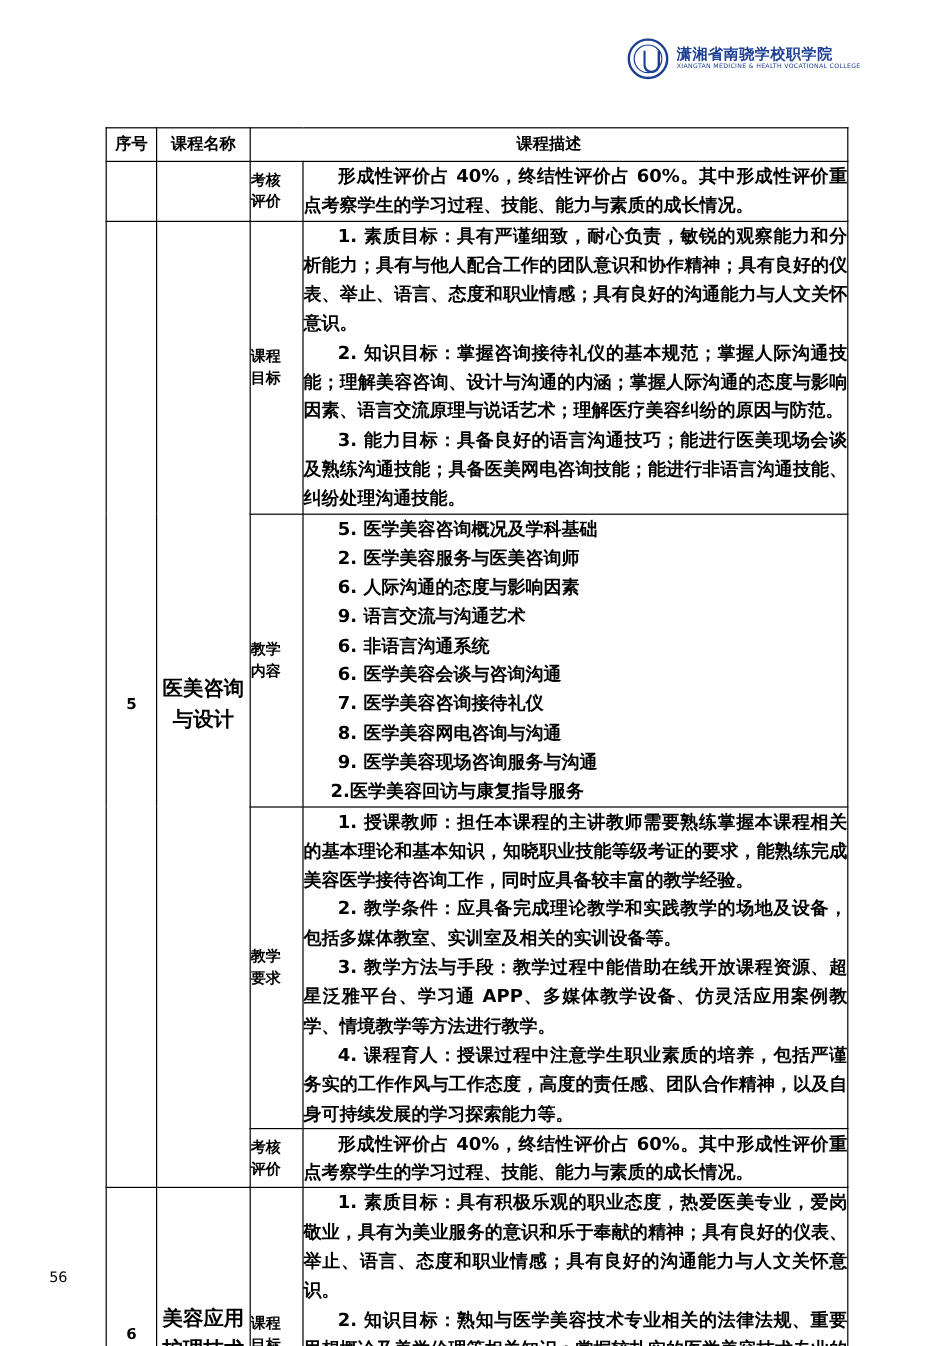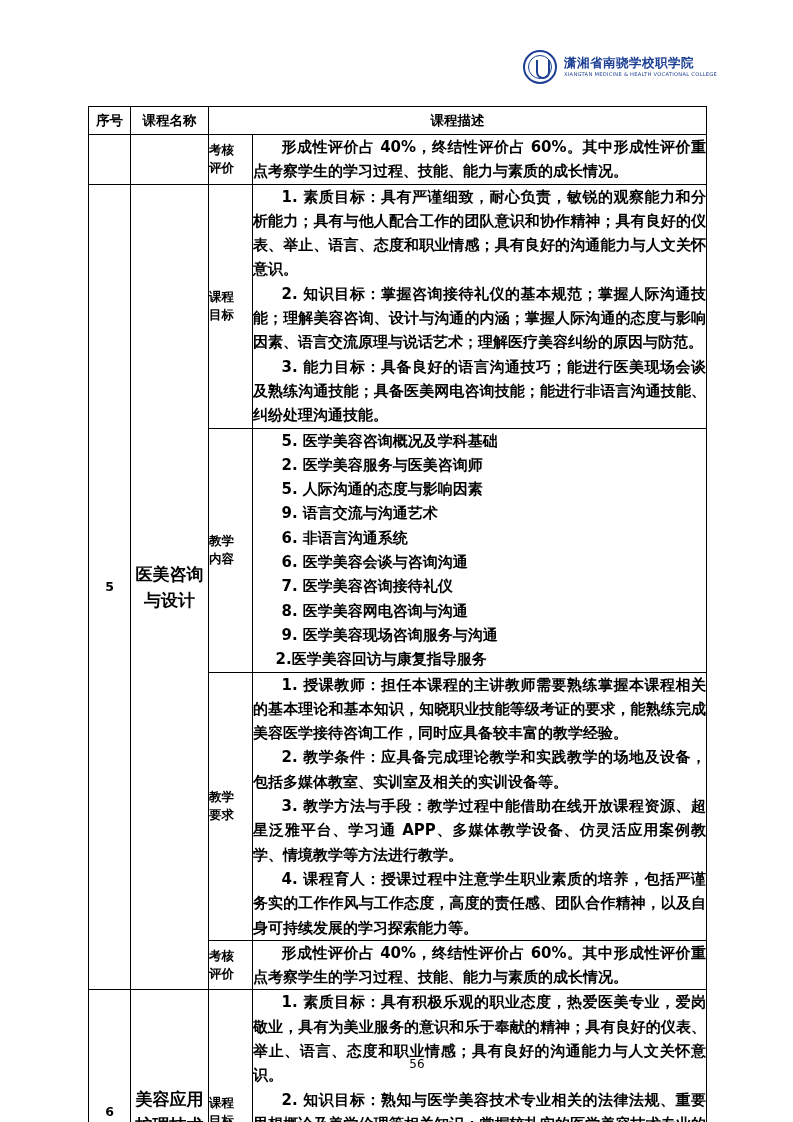--- a/index.html
+++ b/index.html
@@ -17,21 +17,21 @@
   }
   .page {
     width: 793px;
     height: 1122px;
     position: relative;
     padding: 0;
   }
   
   .logo-block {
     position: absolute;
-    top: 46px;
+    top: 28px;
     left: 523px;
     width: 190px;
     height: 42px;
     display: flex;
     align-items: center;
     gap: 7px;
   }
   .logo-seal {
     width: 34px;
     height: 34px;
@@ -115,21 +115,20 @@
   .c-desc p.ind { text-indent: 1.9em; }
   .c-desc p.lst { text-indent: 1.9em; }
   .c-desc p.lst-n { text-indent: 1.5em; }
   .subname { display: block; }
   
   .pageno {
     position: absolute;
     left: 0;
     width: 793px;
     top: 1057px;
-    text-align: center;
     font-size: 12px;
     padding-left: 41px;
   }
 </style>
 </head>
 <body>
 
 <div class="page">
 
   <div class="logo-block">
@@ -185,21 +184,21 @@
           </td>
         </tr>
         <tr>
           <td class="c-sub">
             <span class="subname">教学</span>
             <span class="subname">内容</span>
           </td>
           <td class="c-desc">
             <p class="lst">5. 医学美容咨询概况及学科基础</p>
             <p class="lst">2. 医学美容服务与医美咨询师</p>
-            <p class="lst">5. 人际沟通的态度与影响因素</p>
+            <p class="lst">6. 人际沟通的态度与影响因素</p>
             <p class="lst">9. 语言交流与沟通艺术</p>
             <p class="lst">6. 非语言沟通系统</p>
             <p class="lst">6. 医学美容会谈与咨询沟通</p>
             <p class="lst">7. 医学美容咨询接待礼仪</p>
             <p class="lst">8. 医学美容网电咨询与沟通</p>
             <p class="lst">9. 医学美容现场咨询服务与沟通</p>
             <p class="lst-n">2.医学美容回访与康复指导服务</p>
           </td>
         </tr>
         <tr>

